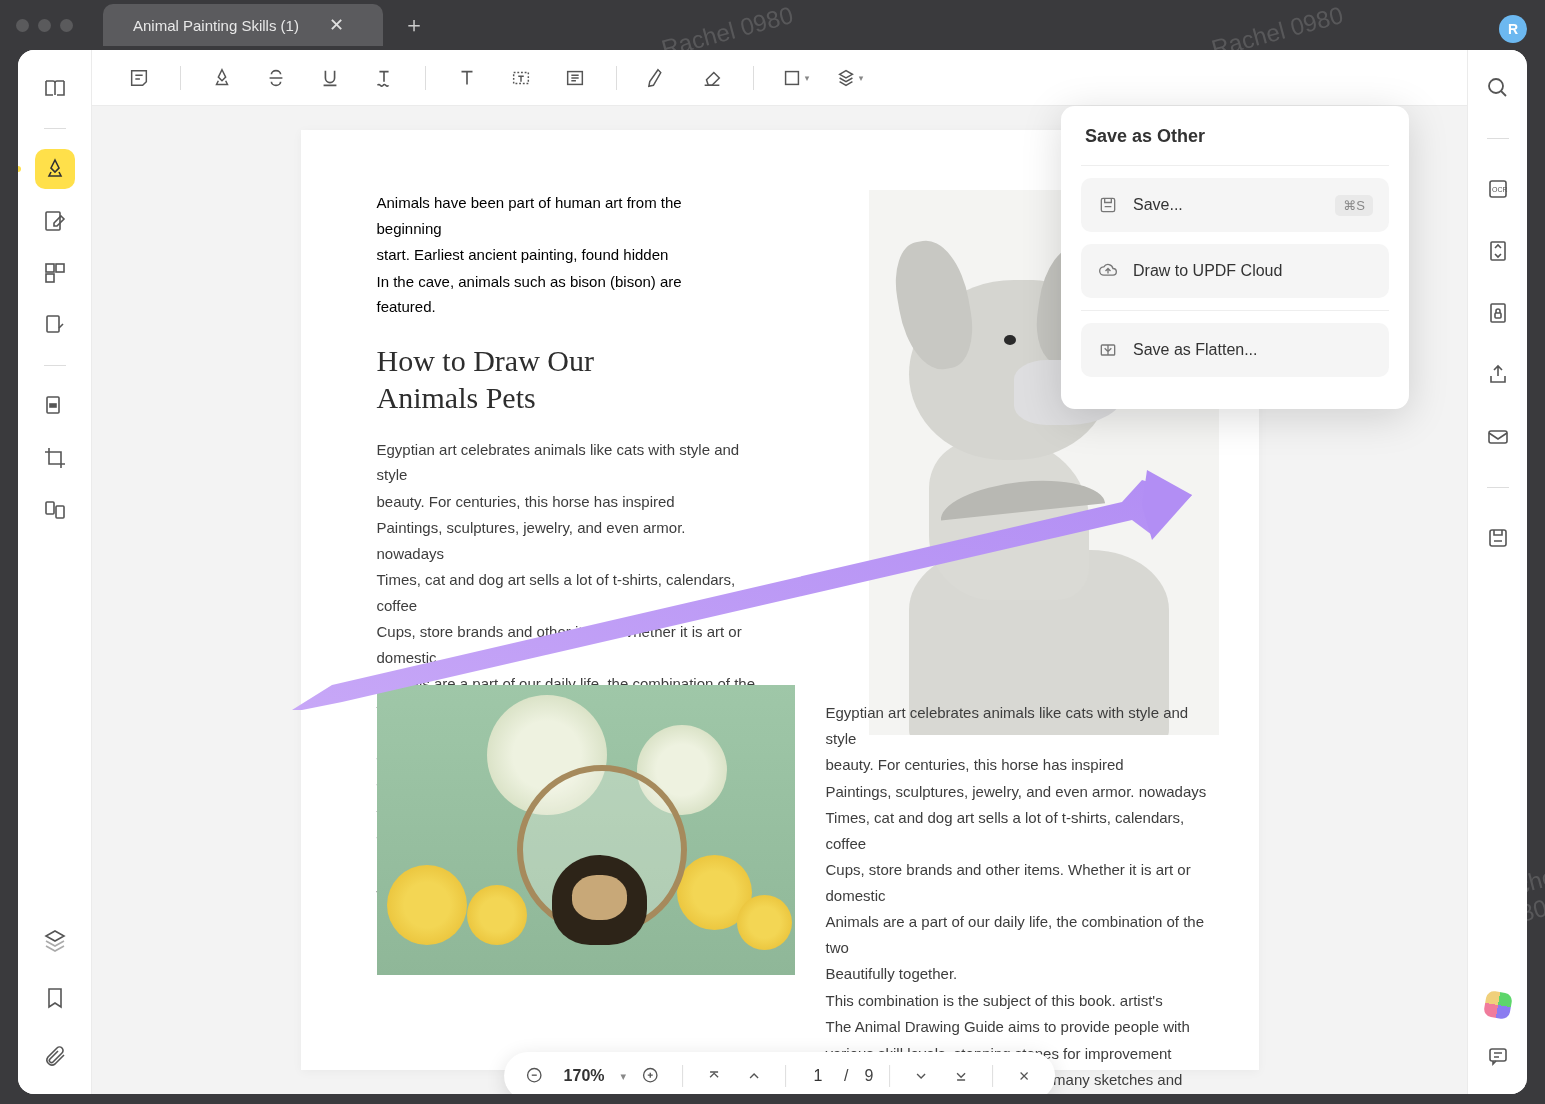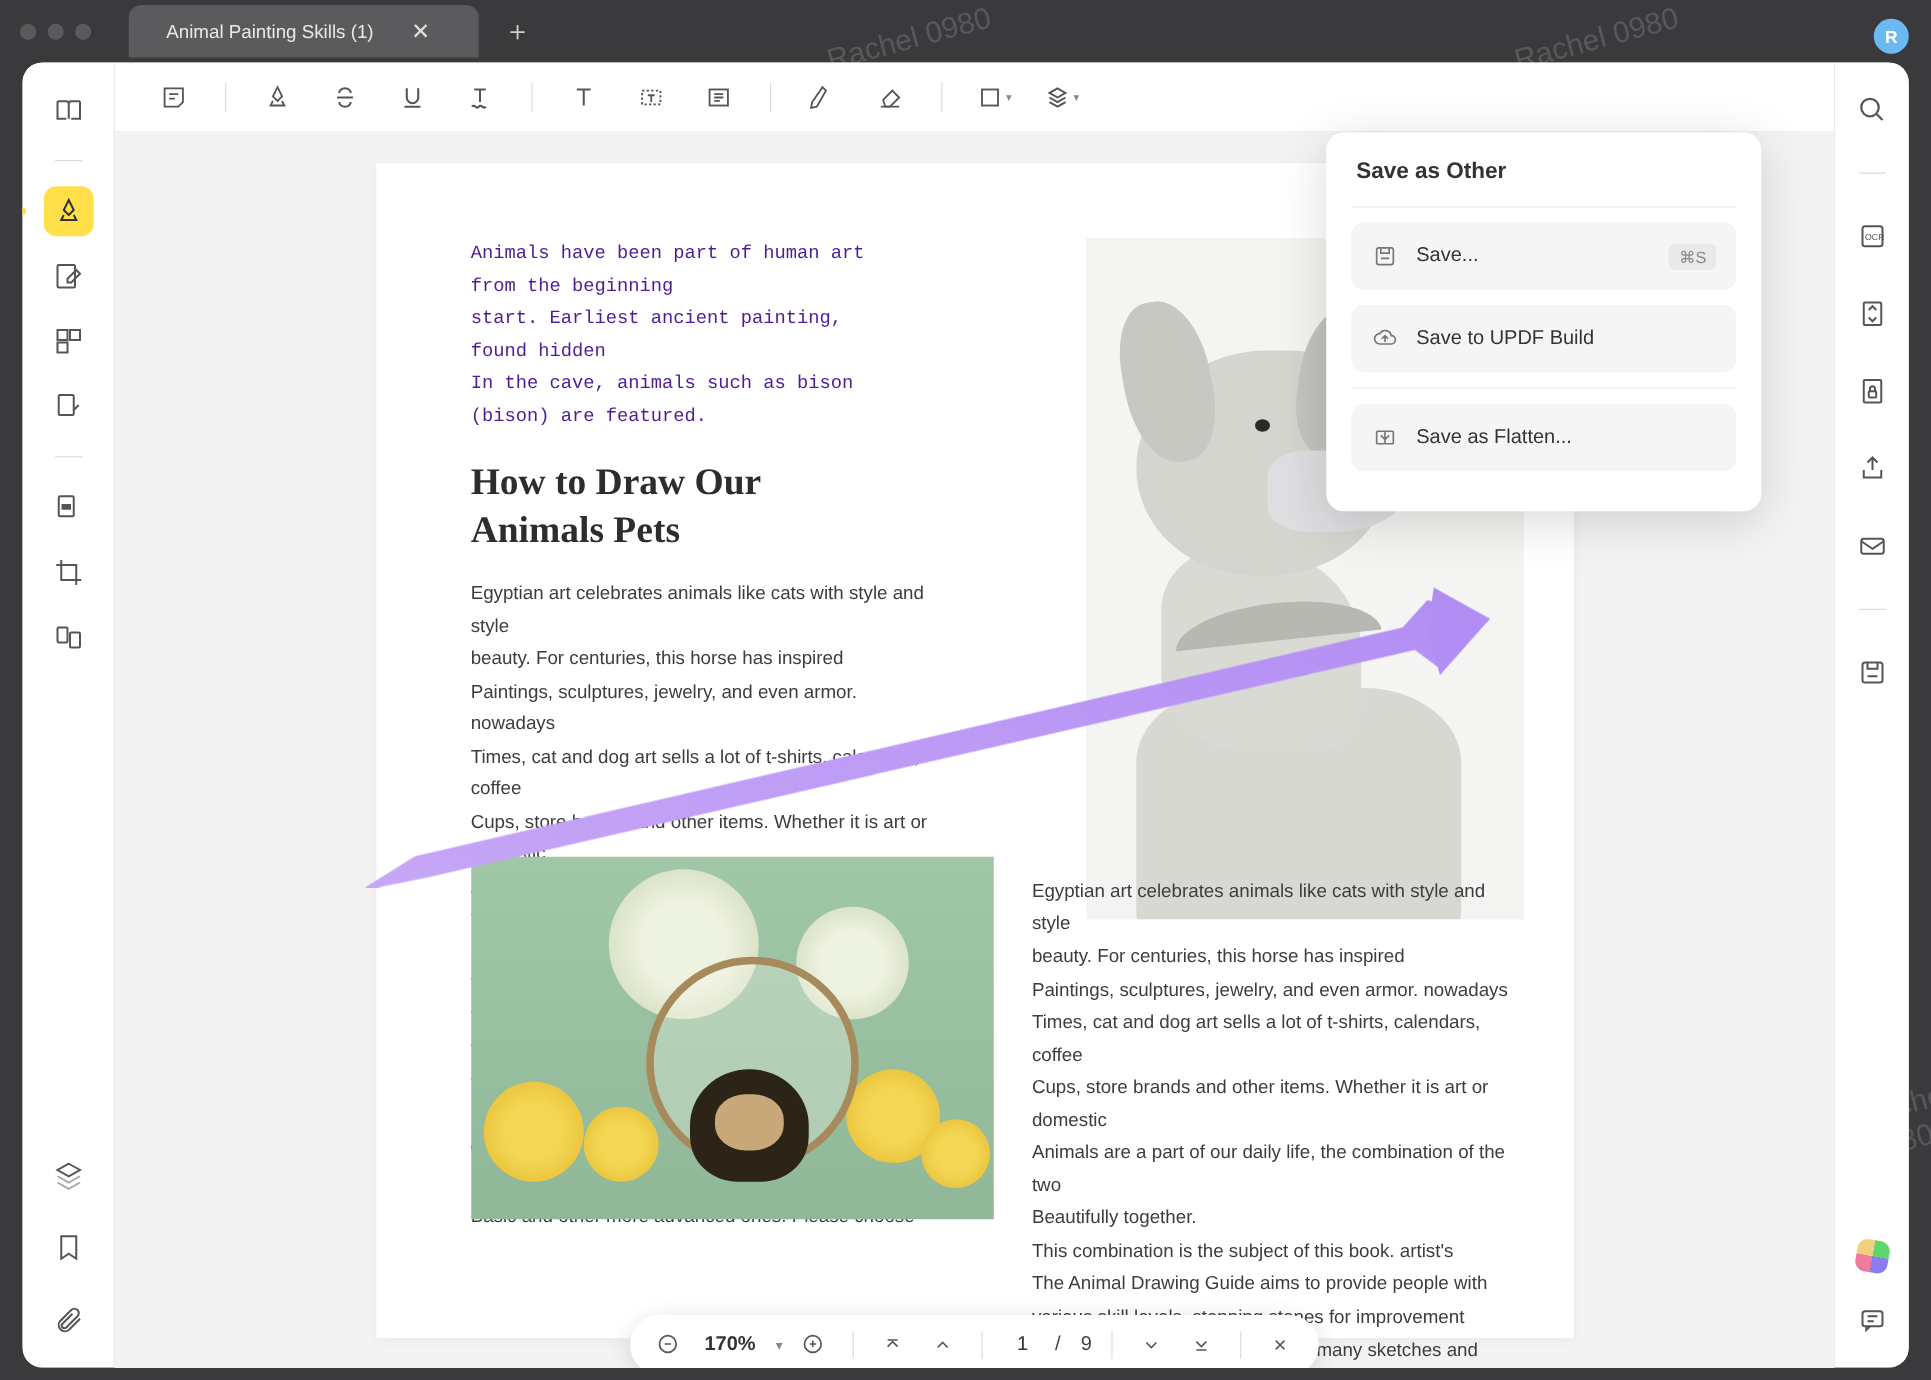--- a/index.html
+++ b/index.html
@@ -124,23 +124,23 @@
   justify-content: center;
 }
 .page {
   background: #fff;
   width: 958px;
   min-height: 920px;
   padding: 60px 76px;
   box-shadow: 0 2px 10px rgba(0,0,0,.04);
   position: relative;
 }
-.intro-text { font-size: 15px; line-height: 1.7; color:#4c1d95; margin-bottom: 22px; max-width: 350px; font-family: Liberation Mono, monospace; }
+.intro-text { font-size: 15px; line-height: 1.7; color:#000000; margin-bottom: 22px; max-width: 350px; }
 .intro-text div { margin-bottom: 1px; }
-.heading { font-family: Georgia, 'Times New Roman', serif; font-size: 30px; font-weight: 700; color:#2d2d2d; line-height:1.25; margin: 10px 0 20px; max-width: 320px; }
+.heading { font-family: Georgia, 'Times New Roman', serif; font-size: 30px; font-weight: 400; color:#2d2d2d; line-height:1.25; margin: 10px 0 20px; max-width: 320px; }
 .body-text { font-size: 15px; line-height: 1.7; color:#3d3d3d; max-width: 380px; }
 .body-text div { margin-bottom: 1px; }
 .body-text2 { font-size: 15px; line-height: 1.7; color:#3d3d3d; }
 .body-text2 div { margin-bottom: 1px; }
 
 .dog-img {
   position: absolute; top: 60px; right: 40px;
   width: 350px; height: 545px;
   background: #f4f4f2;
   overflow: hidden;
@@ -556,21 +556,21 @@
         <span>Save...</span>
         <span class="shortcut">⌘S</span>
       </div>
       <div class="save-item">
         <span class="save-icon">
             <svg width="20" height="20" viewBox="0 0 24 24" fill="none" stroke="#777" stroke-width="1.6">
               <path d="M7 17a5 5 0 010-10 6 6 0 0111 2 4 4 0 010 8H7z"></path>
               <path d="M12 9v6M9 12l3-3 3 3"></path>
             </svg>
           </span>
-        <span>Save to UPDF Build</span>
+        <span>Draw to UPDF Cloud</span>
       </div>
       <hr class="save-hr">
       <div class="save-item">
         <span class="save-icon">
             <svg width="20" height="20" viewBox="0 0 24 24" fill="none" stroke="#777" stroke-width="1.6">
               <rect x="4" y="6" width="16" height="12" rx="1"></rect>
               <path d="M12 6v12M8 10l4 4 4-4"></path>
             </svg>
           </span>
         <span>Save as Flatten...</span>

